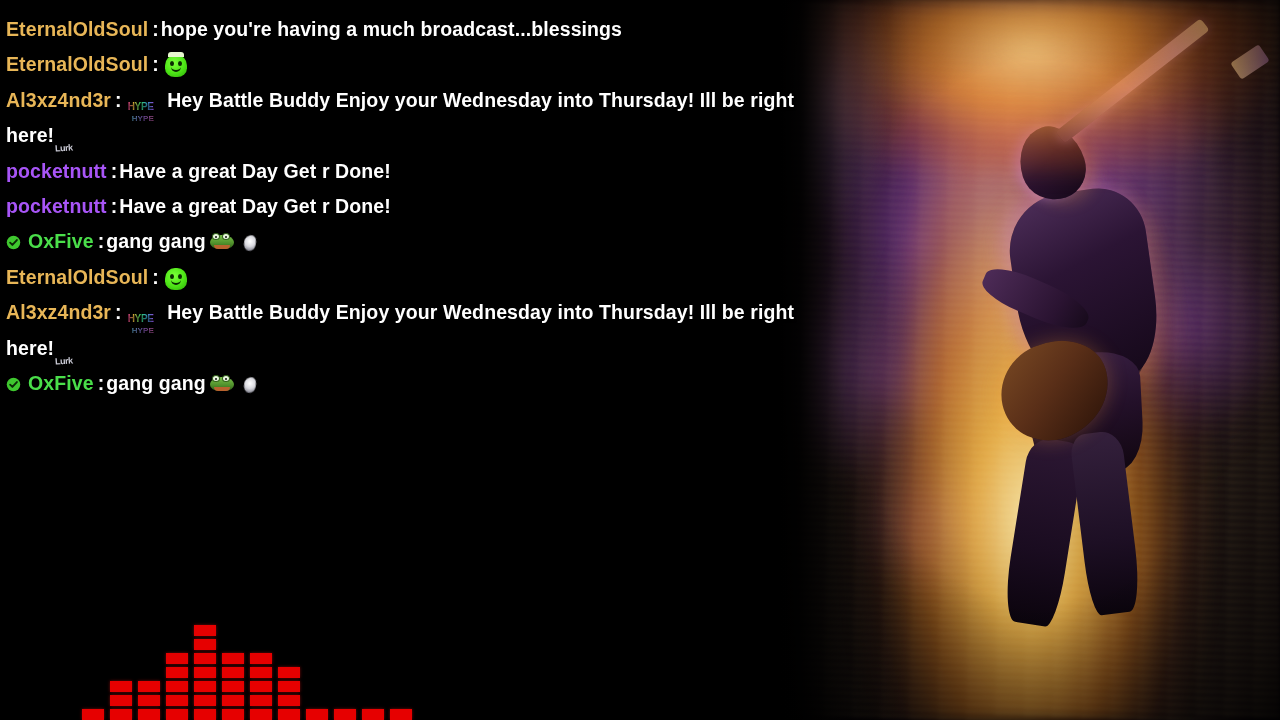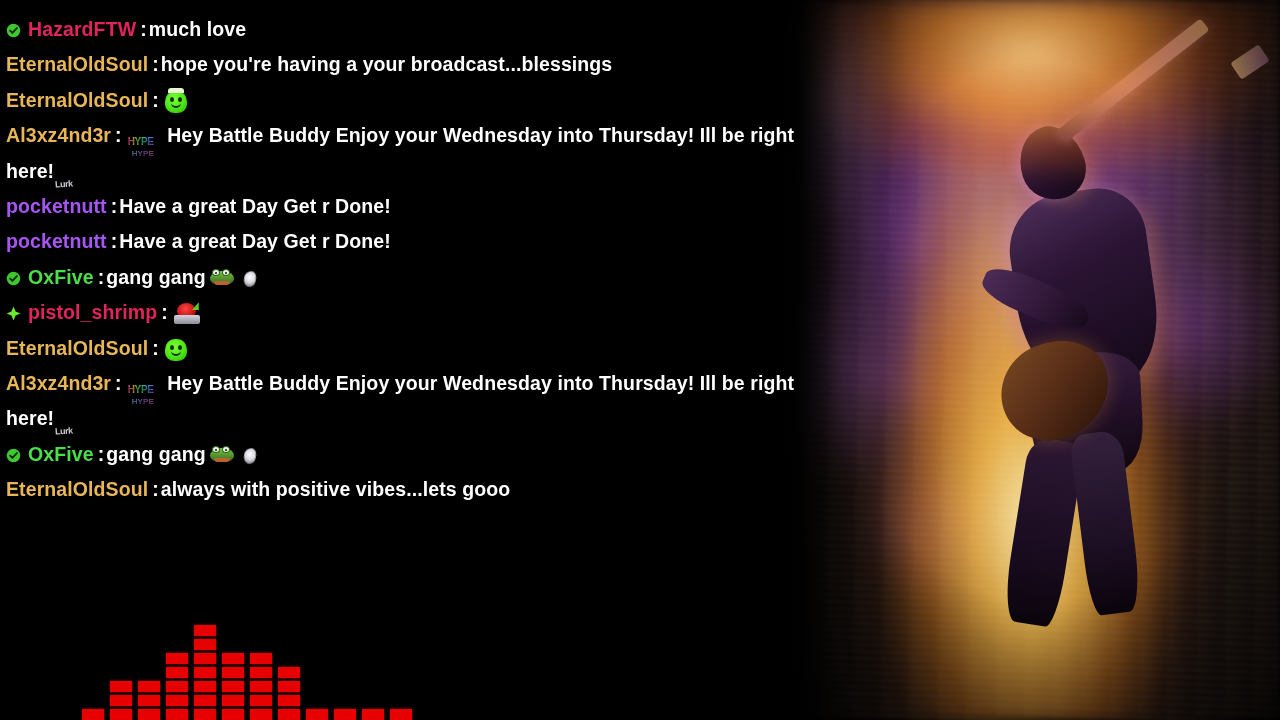--- a/index.html
+++ b/index.html
@@ -459,29 +459,23 @@
     <div class="figure fig-arm-l"></div>
 
     <div class="layer fire-base"></div>
     <div class="layer floor-glow"></div>
     <div class="layer rim-light"></div>
     <div class="layer art-vignette"></div>
   </div>
 
   <div id="chat">
 
-    <div class="msg">
-      <span class="badge"><svg width="15" height="15" viewBox="0 0 16 16">
-            <circle cx="8" cy="8" r="7.2" fill="#3fc72f"></circle>
-            <path d="M4.4 8.2 L6.8 10.6 L11.6 5.4" stroke="#0b2a06" stroke-width="2" fill="none" stroke-linecap="round" stroke-linejoin="round"></path>
-          </svg></span><span class="user" style="color:#e0245e">HazardFTW</span><span class="colon">:</span><span class="body">much love</span>
-    </div>
-
-    <div class="msg">
-      <span class="user" style="color:#e8b657">EternalOldSoul</span><span class="colon">:</span><span class="body">hope you're having a your broadcast...blessings</span>
+
+    <div class="msg">
+      <span class="user" style="color:#e8b657">EternalOldSoul</span><span class="colon">:</span><span class="body">hope you're having a much broadcast...blessings</span>
     </div>
 
     <div class="msg">
       <span class="user" style="color:#e8b657">EternalOldSoul</span><span class="colon">:</span><span class="emote emote-blob"><span class="emote-blob-hat"></span><span class="blob-mouth"></span></span>
     </div>
 
     <div class="msg">
       <span class="user" style="color:#e8b657">Al3xz4nd3r</span><span class="colon">:</span><span class="emote emote-hype"><span class="hype-text">HYPE</span><span class="hype-sub">HYPE</span></span>&nbsp;<span class="body">Hey Battle Buddy Enjoy your Wednesday into Thursday! Ill be right here!</span><span class="emote-lurk"><span class="lurk-text">Lurk</span></span>
     </div>
 
@@ -494,45 +488,37 @@
     </div>
 
 
     <div class="msg">
       <span class="badge"><svg width="15" height="15" viewBox="0 0 16 16">
             <circle cx="8" cy="8" r="7.2" fill="#3fc72f"></circle>
             <path d="M4.4 8.2 L6.8 10.6 L11.6 5.4" stroke="#0b2a06" stroke-width="2" fill="none" stroke-linecap="round" stroke-linejoin="round"></path>
           </svg></span><span class="user" style="color:#4ade4a">OxFive</span><span class="colon">:</span><span class="body">gang gang</span><span class="emote emote-frog"><span class="frog-head"></span><span class="frog-eye-l"></span><span class="frog-eye-r"></span><span class="frog-mouth"></span></span><span class="emote emote-smoke"><span class="smoke-puff"></span></span>
     </div>
 
-    <div class="msg">
-      <span class="badge"><svg width="15" height="15" viewBox="0 0 16 16">
-            <path d="M8 0.6 L10.2 5.8 L15.4 8 L10.2 10.2 L8 15.4 L5.8 10.2 L0.6 8 L5.8 5.8 Z" fill="#6ee831"></path>
-          </svg></span><span class="user" style="color:#e0245e">pistol_shrimp</span><span class="colon">:</span><span class="emote-mask"><span class="mask-face"></span><span class="mask-green"></span><span class="mask-band"></span></span>
-    </div>
 
 
     <div class="msg">
       <span class="user" style="color:#e8b657">EternalOldSoul</span><span class="colon">:</span><span class="emote emote-blob"><span class="blob-mouth"></span></span>
     </div>
 
     <div class="msg">
       <span class="user" style="color:#e8b657">Al3xz4nd3r</span><span class="colon">:</span><span class="emote emote-hype"><span class="hype-text">HYPE</span><span class="hype-sub">HYPE</span></span>&nbsp;<span class="body">Hey Battle Buddy Enjoy your Wednesday into Thursday! Ill be right here!</span><span class="emote-lurk"><span class="lurk-text">Lurk</span></span>
     </div>
 
     <div class="msg">
       <span class="badge"><svg width="15" height="15" viewBox="0 0 16 16">
             <circle cx="8" cy="8" r="7.2" fill="#3fc72f"></circle>
             <path d="M4.4 8.2 L6.8 10.6 L11.6 5.4" stroke="#0b2a06" stroke-width="2" fill="none" stroke-linecap="round" stroke-linejoin="round"></path>
           </svg></span><span class="user" style="color:#4ade4a">OxFive</span><span class="colon">:</span><span class="body">gang gang</span><span class="emote emote-frog"><span class="frog-head"></span><span class="frog-eye-l"></span><span class="frog-eye-r"></span><span class="frog-mouth"></span></span><span class="emote emote-smoke"><span class="smoke-puff"></span></span>
     </div>
 
-    <div class="msg">
-      <span class="user" style="color:#e8b657">EternalOldSoul</span><span class="colon">:</span><span class="body">always with positive vibes...lets gooo</span>
-    </div>
 
   </div>
 
   <div id="visualizer">
       <div class="vbar">
         <div class="vseg" style="background: rgb(230, 0, 0);"></div>
       </div>
       <div class="vbar">
         <div class="vseg" style="background: rgb(230, 0, 0);"></div>
         <div class="vseg" style="background: rgb(230, 0, 0);"></div>

